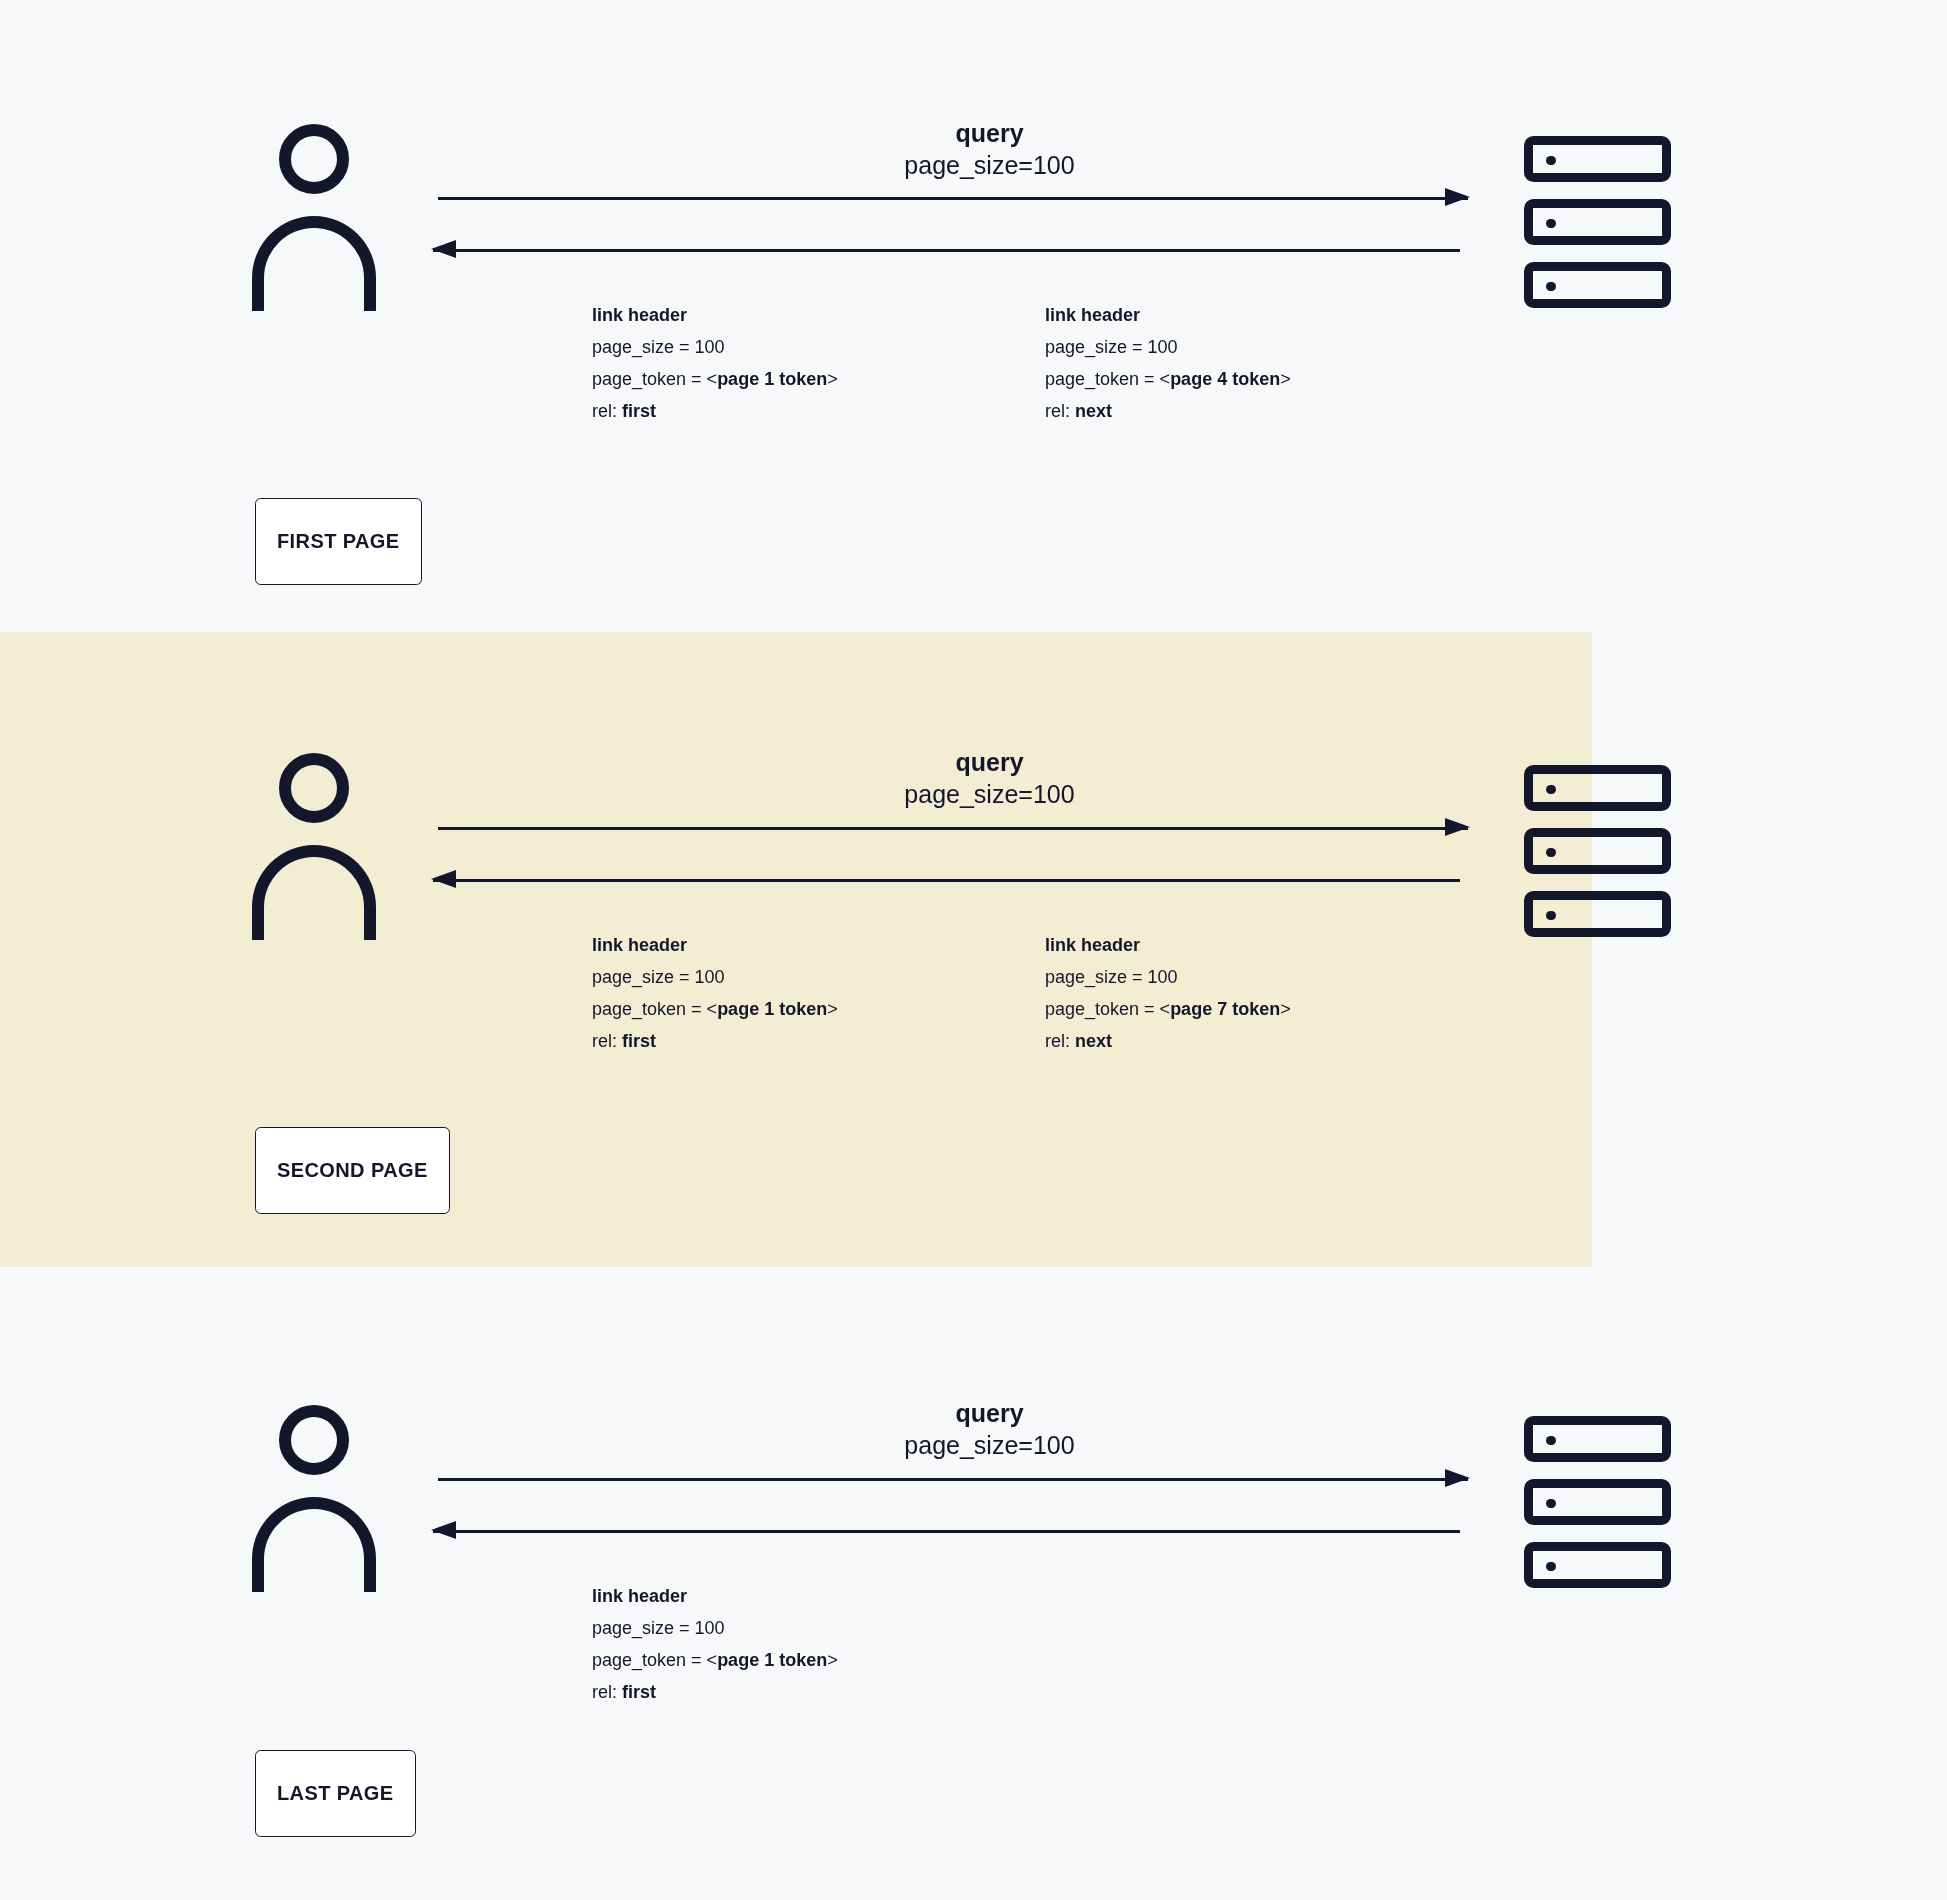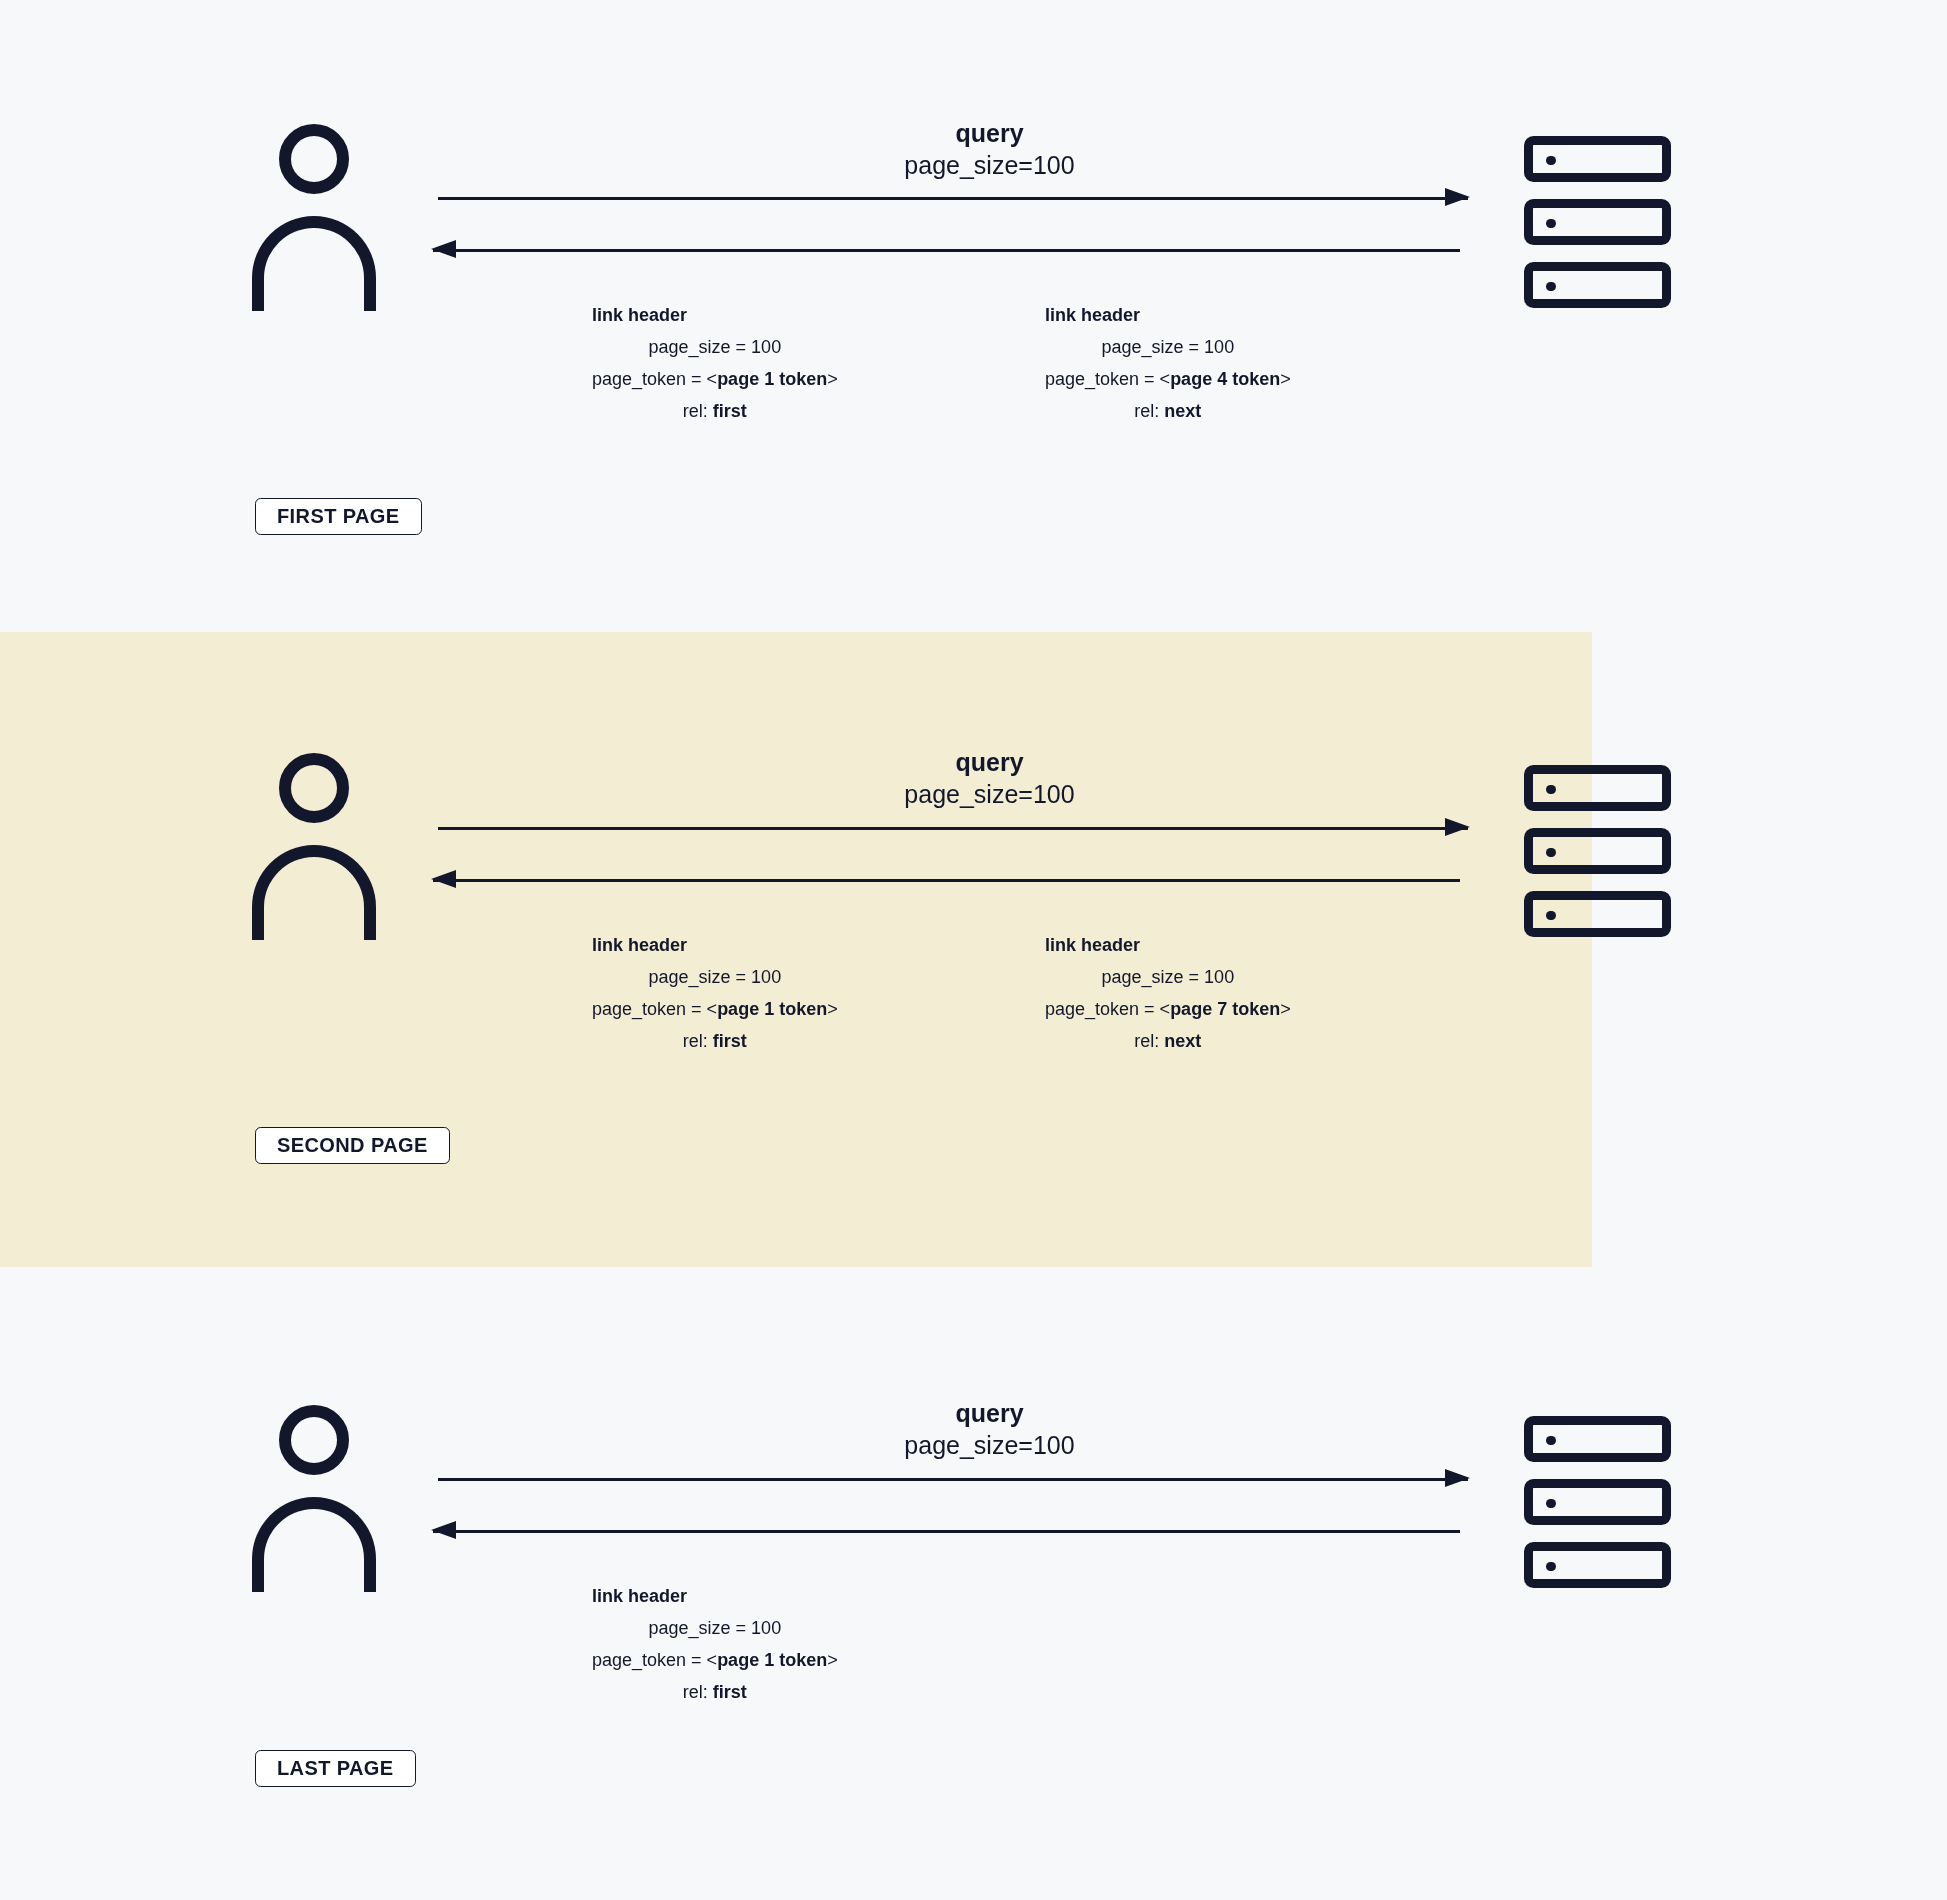--- a/index.html
+++ b/index.html
@@ -132,33 +132,32 @@
     font-size: 18px;
     line-height: 32px;
     white-space: nowrap;
   }
   .link-block .lh-title {
     font-weight: bold;
     display: block;
   }
   .link-block .row {
     display: block;
-    text-align: center;
   }
   .link-block .row b { font-weight: bold; }
 
   .page-badge {
     position: absolute;
     border: 1.9px solid #13172b;
     border-radius: 5.7px;
     background: #ffffff;
     font-size: 20px;
     font-weight: bold;
     letter-spacing: 0.4px;
-    padding: 6px 21px;
+    padding: 31px 21px;
     box-sizing: border-box;
   }
 </style>
 </head>
 <body>
 
 <div class="diagram">
 
   <div class="section light" style="height:632px;">
     <div class="section-inner">

